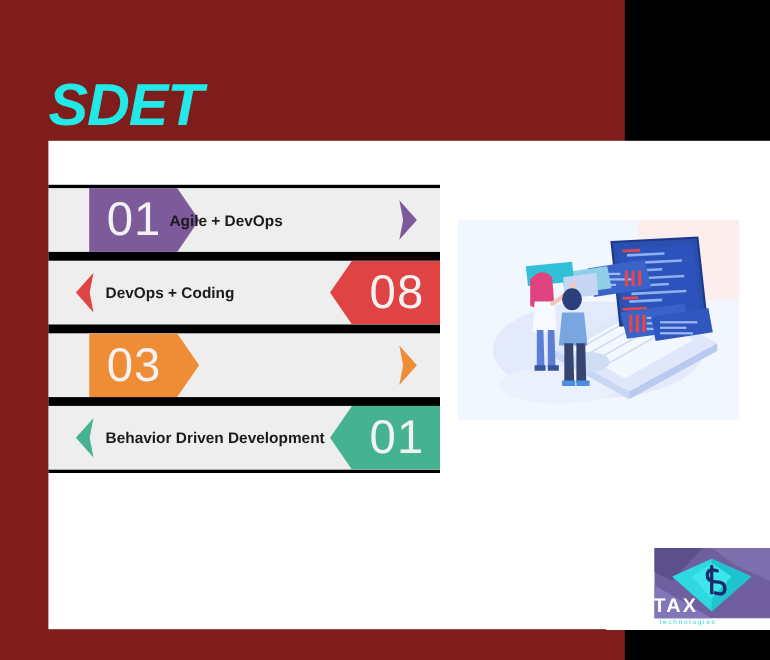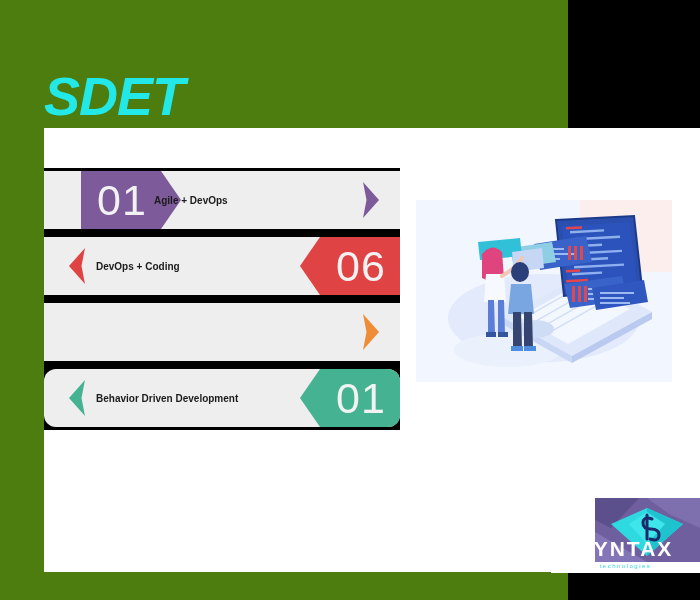--- a/index.html
+++ b/index.html
@@ -10,21 +10,21 @@
     height: 600px;
     background: #000000;
     overflow: hidden;
     font-family: "Liberation Sans", sans-serif;
   }
 
   .slide {
     position: relative;
     width: 568px;
     height: 600px;
-    background: #4d7c0f;
+    background: #7f1d1d;
   }
 
   
   .title {
     position: absolute;
     left: 44px;
     top: 64px;
     font-family: "Liberation Sans", sans-serif;
     font-size: 54px;
     font-weight: bold;
@@ -56,21 +56,21 @@
 
   .row {
     position: relative;
     height: 58px;
     background: #eeeeee;
     margin: 0 0 8px 0;
     display: flex;
     align-items: center;
     overflow: hidden;
   }
-  .row:last-child { margin-bottom: 0; border-radius: 12px; }
+  .row:last-child { margin-bottom: 0; }
 
   
   .tag {
     position: absolute;
     top: 0;
     height: 58px;
     width: 100px;
     display: flex;
     align-items: center;
     color: #f2f2f2;
@@ -98,21 +98,21 @@
     width: 22px;
     height: 40px;
   }
   .chev.at-right { right: 18px; }
   .chev.at-left  { left: 22px; }
   .chev svg { display: block; width: 100%; height: 100%; }
 
   
   .label {
     position: absolute;
-    font-size: 10px;
+    font-size: 14px;
     font-weight: bold;
     color: #1b1b1b;
     line-height: 15px;
     white-space: pre-line;
   }
   .label.lead  { left: 110px; }
   .label.trail { left: 52px; }
 
   
   .illus {
@@ -139,23 +139,23 @@
     top: 370px;
     width: 149px;
     height: 75px;
     overflow: hidden;
   }
   .logo svg { display: block; }
   .logo-name {
     position: absolute;
     left: 0; right: 0;
     bottom: 12px;
-    text-align: center;
+    text-align: left;
     color: #ffffff;
-    font-size: 21px;
+    font-size: 18px;
     font-weight: bold;
     letter-spacing: 2px;
   }
   .logo-sub {
     position: absolute;
     left: 0; right: 0;
     bottom: 4px;
     text-align: center;
     color: #2fd9e0;
     font-size: 6px;
@@ -186,25 +186,28 @@
       </div>
 
       <div class="row">
         <div class="chev at-left">
           <svg viewBox="0 0 22 40">
               <path d="M19 2 L3 20 L19 38 L15.5 20 Z" fill="#e04343"></path>
             </svg>
         </div>
         <div class="label trail">DevOps + Coding</div>
         <div class="tag right" style="background: rgb(224, 67, 67);">
-          <span>06</span>
+          <span>08</span>
         </div>
       </div>
 
       <div class="row">
+        <div class="tag left" style="background: rgb(239, 140, 54);">
+          <span>03</span>
+        </div>
         <div class="chev at-right">
           <svg viewBox="0 0 22 40">
               <path d="M3 2 L19 20 L3 38 L6.5 20 Z" fill="#ef8c36"></path>
             </svg>
         </div>
       </div>
 
       <div class="row">
         <div class="chev at-left">
           <svg viewBox="0 0 22 40">

